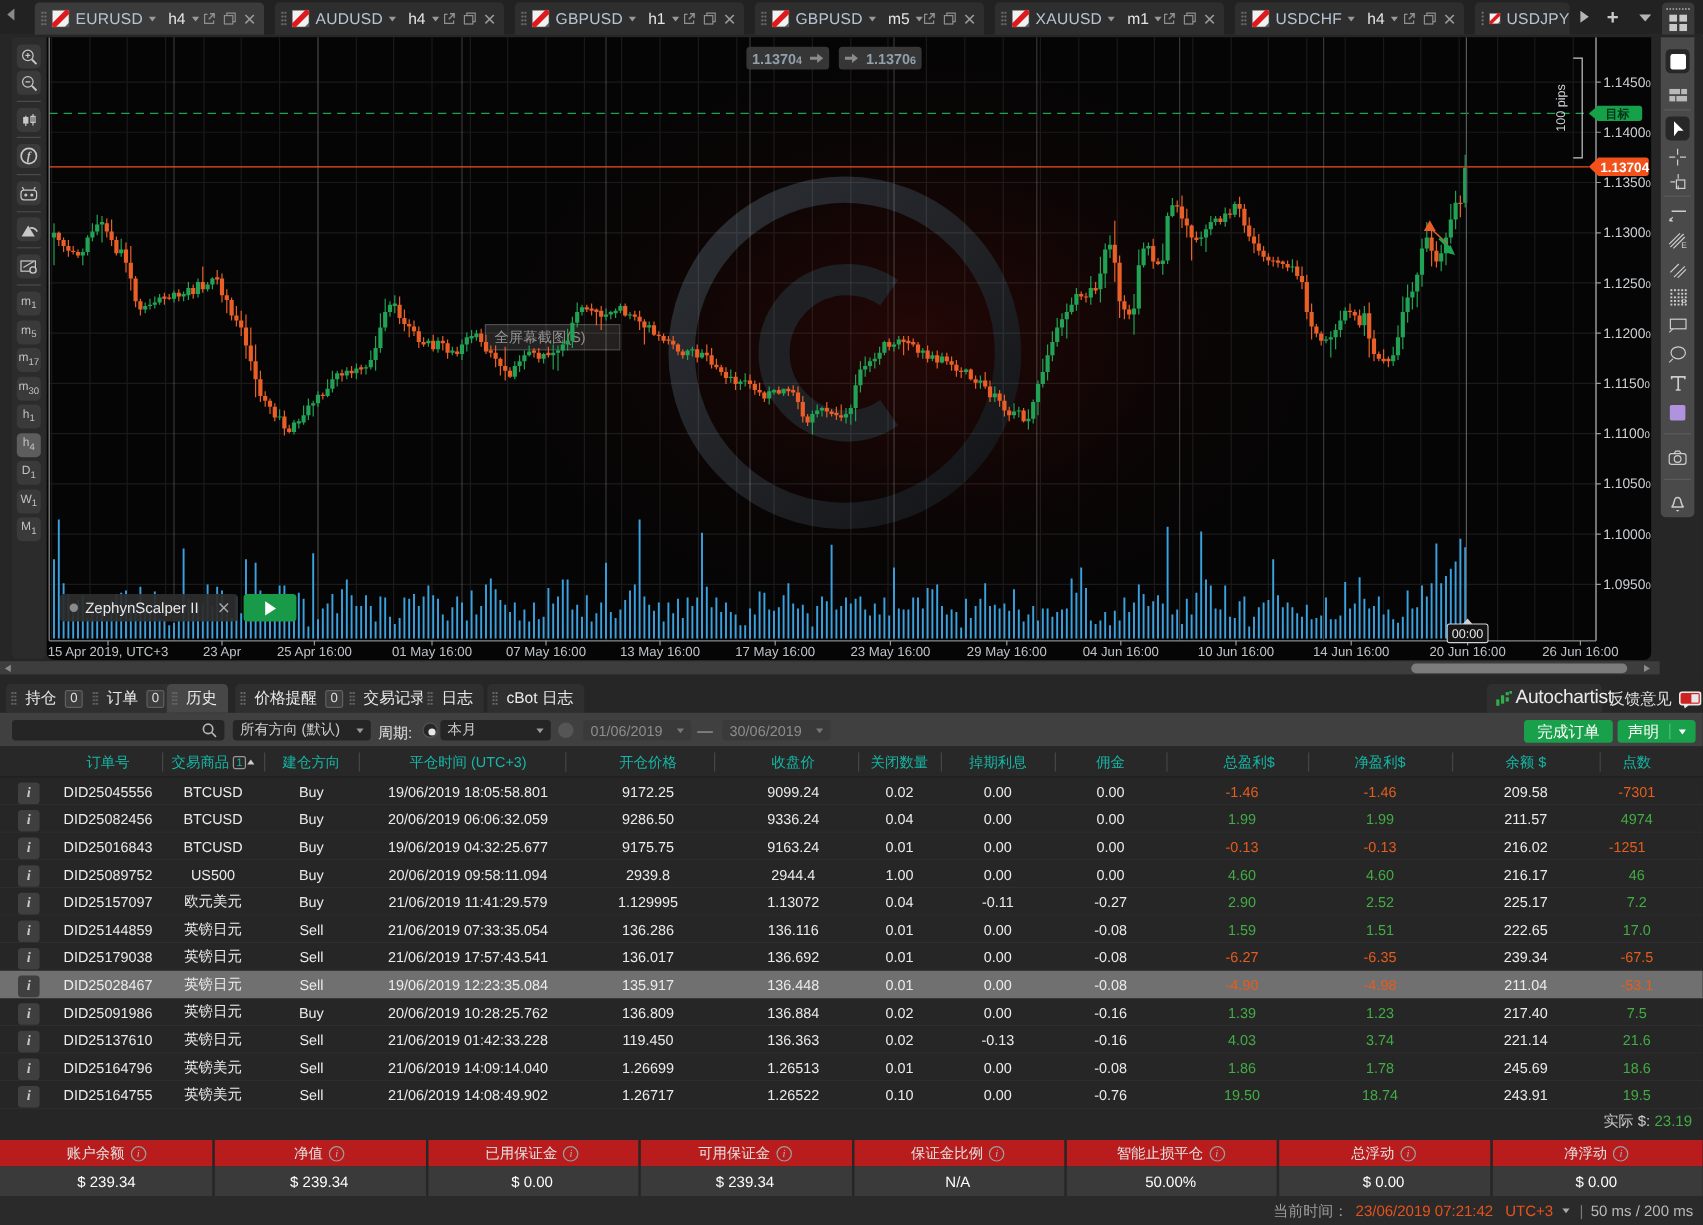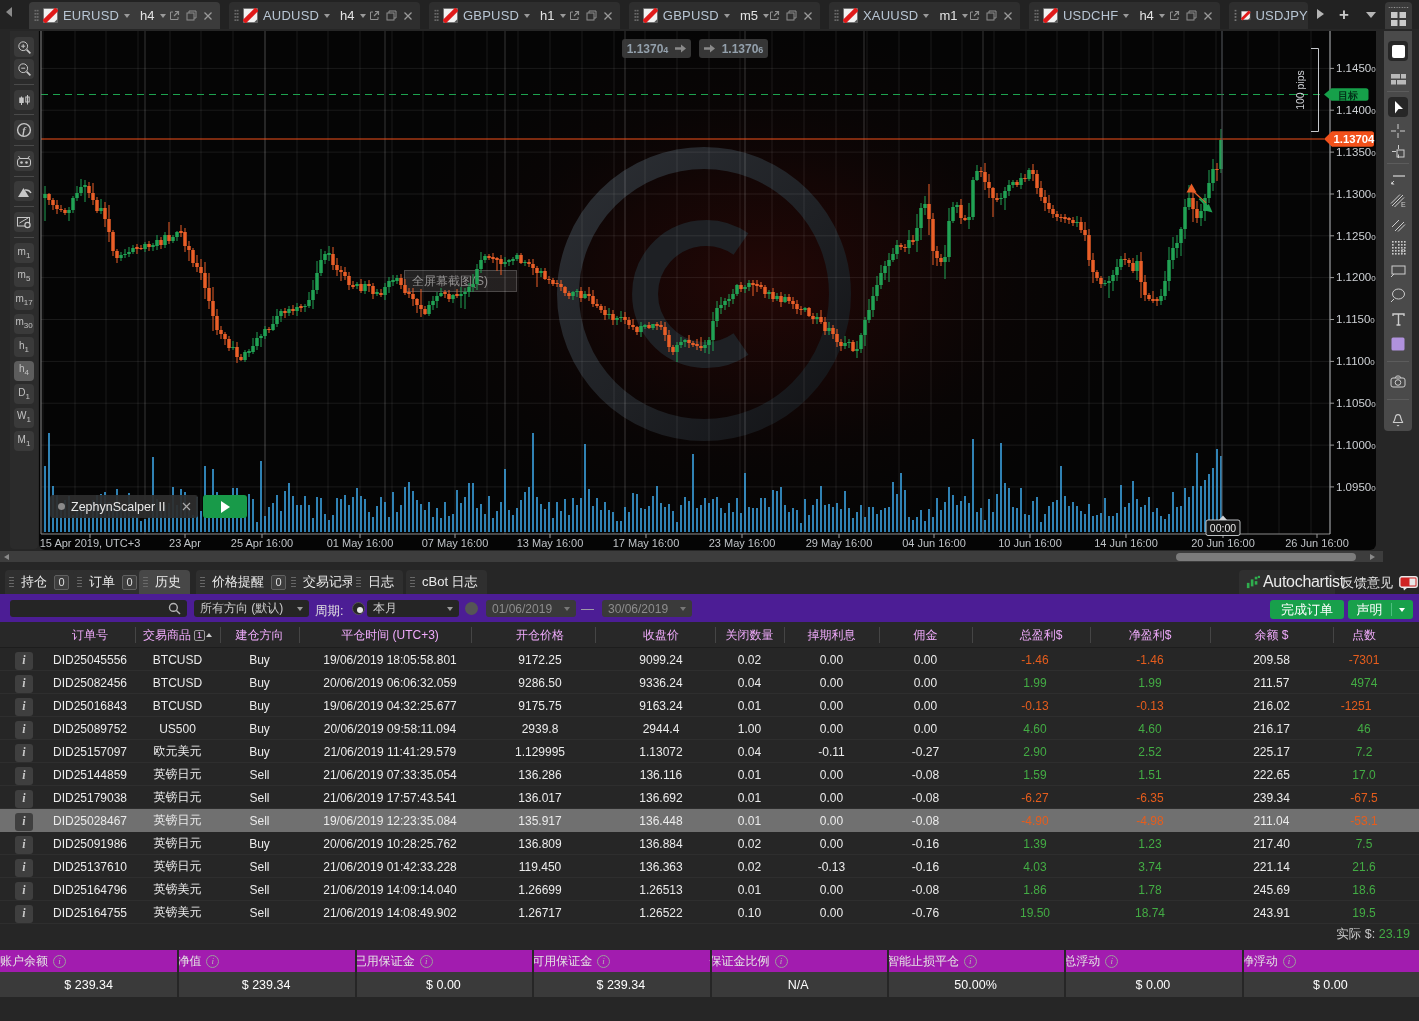--- a/index.html
+++ b/index.html
@@ -48,45 +48,45 @@
  border:1px solid rgba(150,150,150,.38);color:#999;font-size:12px;line-height:20px;padding-left:7px}
 
 #botpanel{position:absolute;left:0;top:566px;width:1419px;height:376px;background:#262626}
 .btab{position:absolute;top:4px;height:24px;background:#2f2f2f;border-radius:4px 4px 0 0;
  display:flex;align-items:center;font-size:13px;color:#eaeaea;padding:0 9px 0 4px}
 .btab .grip{width:5px;height:12px;margin-right:7px;
  background-image:radial-gradient(circle,#6e6e6e 0.8px,transparent 1px);background-size:2.5px 3px}
 .btab.act{background:#474747}
 .badge{margin-left:7px;min-width:15px;height:15px;background:#3d3d3d;border:1px solid #606060;border-radius:2px;
  font-size:11px;color:#ddd;display:flex;align-items:center;justify-content:center;padding:0 2px}
-#filterbar{position:absolute;left:0;top:28px;width:1419px;height:28px;background:#4c1d95}
+#filterbar{position:absolute;left:0;top:28px;width:1419px;height:28px;background:#404040}
 .inp{position:absolute;top:6px;height:17px;background:#252525;border-radius:3px;color:#ccc;font-size:12px;
  display:flex;align-items:center;padding:0 6px}
 .inp .car{margin-left:auto}
 .dimtx{color:#8d8d8d}
 .gbtn{position:absolute;top:6px;height:19px;background:#18a04b;border-radius:3px;color:#fff;font-size:13px;
  display:flex;align-items:center;justify-content:center}
 
 #thead{position:absolute;left:0;top:56px;width:1419px;height:26px;background:#282828;
- border-bottom:1px solid #1d1d1d;display:flex;font-size:12px;color:#f0abfc}
+ border-bottom:1px solid #1d1d1d;display:flex;font-size:12px;color:#14b8a6}
 .hc{display:flex;align-items:center;justify-content:center;position:relative;height:26px}
 .hc.sep:before{content:"";position:absolute;left:0;top:5px;bottom:5px;width:1px;background:#454545}
 .row{position:absolute;left:0;width:1419px;height:23px;display:flex;font-size:12px;color:#ebebeb;
  border-bottom:1px solid #2e2e2e;background:#262626}
 .row.hl{background:#707070;border-bottom-color:#707070}
 .dc{display:flex;align-items:center;justify-content:center;height:23px}
 .pos{color:#43ac44}.neg{color:#e55d1d}
 .ibtn{width:18px;height:18px;margin:2px 0 0 15px;background:#3f3f3f;border-radius:3px;color:#c9c9c9;
  font:italic bold 12px "Liberation Serif",serif;display:flex;align-items:center;justify-content:center}
 
 #summary{position:absolute;left:0;top:950px;width:1419px;height:47px;display:flex}
 .sbox{position:relative;height:47px}
 .sbox:before{content:"";position:absolute;left:0;top:0;width:2px;height:47px;background:#262626}
 .sbox:first-child:before{display:none}
-.slab{height:22px;background:#a21caf;display:flex;align-items:center;justify-content:flex-start;
+.slab{height:22px;background:#b91c1c;display:flex;align-items:center;justify-content:center;
  font-size:12px;color:#e3e3e3;gap:5px}
 .sval{height:25px;background:#3a3a3a;display:flex;align-items:center;justify-content:center;
  font-size:12.5px;color:#fdfdfd}
 .icirc{width:13px;height:13px;border:1px solid #9d9d9d;border-radius:50%;color:#b5b5b5;
  font:italic 9px "Liberation Serif",serif;display:flex;align-items:center;justify-content:center}
 #statusbar{position:absolute;left:0;top:997px;width:1419px;height:24px;background:#2a2a2a;
  display:flex;align-items:center;justify-content:flex-end;font-size:12.5px;color:#9b9b9b;padding-right:8px;gap:6px}
 .org{color:#e8521c}
 </style></head>
 <body>
@@ -907,12 +907,20 @@
       </div>
       <div class="sbox" style="width:177.375px">
         <div class="slab">总浮动<span class="icirc">i</span></div>
         <div class="sval">$ 0.00</div>
       </div>
       <div class="sbox" style="width:177.375px">
         <div class="slab">净浮动<span class="icirc">i</span></div>
         <div class="sval">$ 0.00</div>
       </div>
     </div>
+<div id="statusbar">
+      <span>当前时间：</span>
+      <span class="org">23/06/2019 07:21:42</span>
+      <span class="org" style="margin-left:4px">UTC+3</span>
+      <span class="car" style="border-top-color:#aaa;margin:0 2px"></span>
+      <span style="color:#777">|</span>
+      <span style="color:#b9b9b9">50 ms / 200 ms</span>
+    </div>
 </div>
 </body></html>

